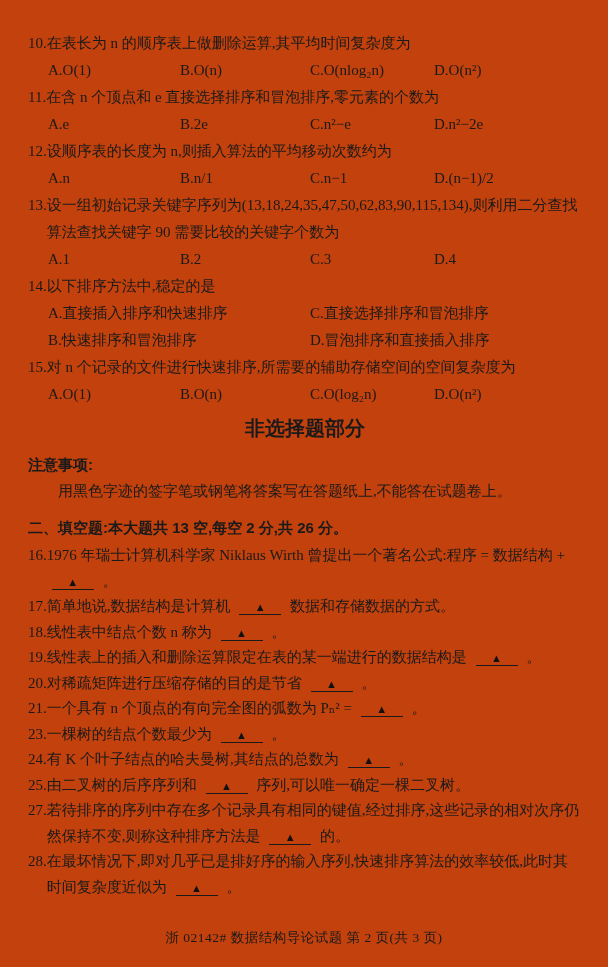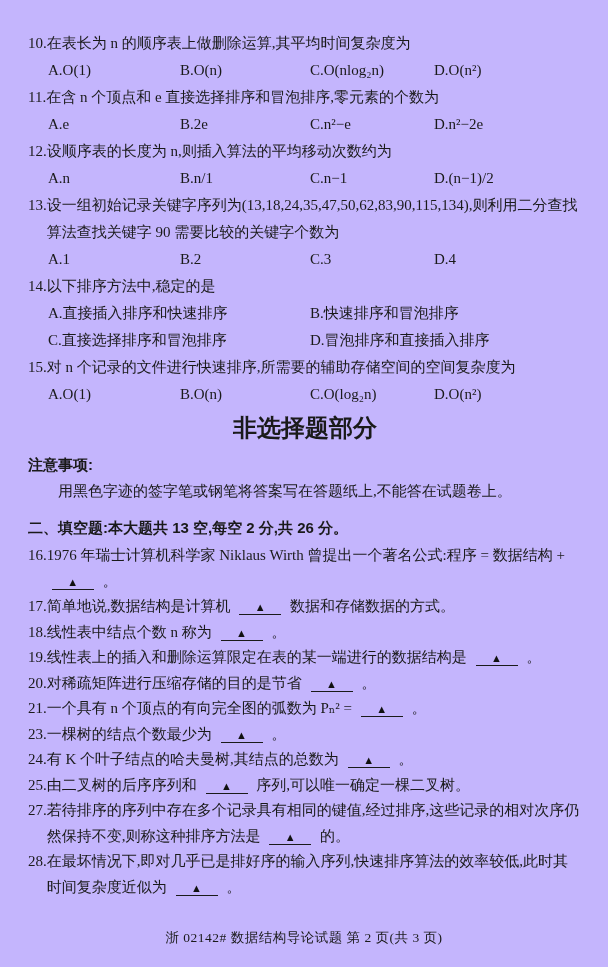--- a/index.html
+++ b/index.html
@@ -1,32 +1,32 @@
 <!DOCTYPE html>
 <html><head>
 <meta charset="utf-8">
 <style>
   html,body{margin:0;padding:0;background:#e8e8e8;}
   .page{
-    width:608px;height:967px;margin:0 auto;background:#c4b5fd;
+    width:608px;height:967px;margin:0 auto;background:#c2410c;
     box-sizing:border-box;padding:30px 26px 0 28px;overflow:hidden;
     font-family:"Liberation Serif","DejaVu Serif",serif;
     color:#1a1a1a;font-size:15px;position:relative;
   }
   .q-line{display:flex;line-height:26px;}
   .mcq .q-line{line-height:27px;}
   .q-num{white-space:nowrap;flex:0 0 auto;}
   .q-stem{flex:1 1 auto;}
   .opts{display:grid;margin-left:20px;line-height:27px;}
   .opts.four{grid-template-columns:132px 130px 124px 1fr;}
   .opts.two{grid-template-columns:262px 1fr;}
   .opt{white-space:nowrap;}
   .section-heading{
     text-align:center;font-family:"Liberation Sans","DejaVu Sans",sans-serif;
-    font-weight:bold;font-size:24px;line-height:30px;margin:5px 0 9px 0;
+    font-weight:bold;font-size:20px;line-height:30px;margin:5px 0 9px 0;
   }
   .notes-title{font-family:"Liberation Sans","DejaVu Sans",sans-serif;font-weight:bold;line-height:26px;}
   .notes-body{line-height:26px;text-indent:2em;margin-bottom:10px;}
   .fill-heading{
     font-family:"Liberation Sans","DejaVu Sans",sans-serif;
     font-weight:bold;line-height:27px;margin-bottom:2px;
   }
   .fill .q-line{line-height:25.5px;}
   .blank{
     display:inline-block;min-width:36px;text-align:center;
@@ -95,22 +95,22 @@
     </div>
   </div>
 
   <div class="mcq">
     <div class="q-line">
       <span class="q-num">14.</span>
       <span class="q-stem">以下排序方法中,稳定的是</span>
     </div>
     <div class="opts two">
       <span class="opt">A.直接插入排序和快速排序</span>
+      <span class="opt">C.直接选择排序和冒泡排序</span>
       <span class="opt">B.快速排序和冒泡排序</span>
-      <span class="opt">C.直接选择排序和冒泡排序</span>
       <span class="opt">D.冒泡排序和直接插入排序</span>
     </div>
   </div>
 
   <div class="mcq">
     <div class="q-line">
       <span class="q-num">15.</span>
       <span class="q-stem">对 n 个记录的文件进行快速排序,所需要的辅助存储空间的空间复杂度为</span>
     </div>
     <div class="opts four">

